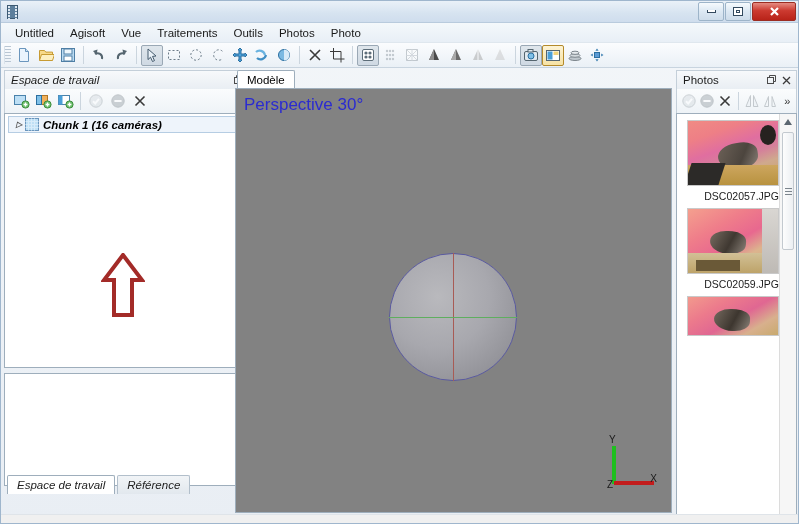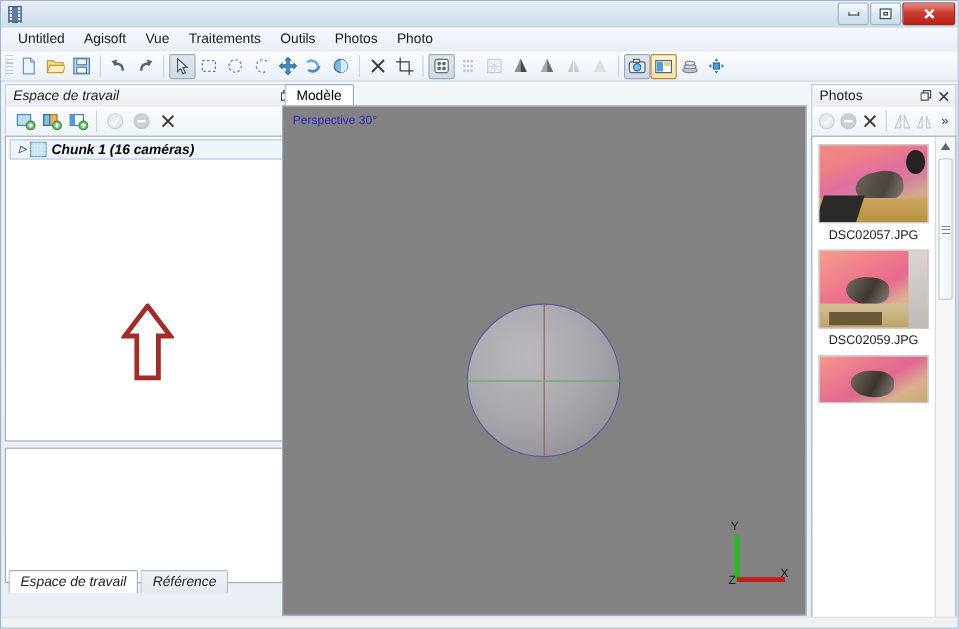--- a/index.html
+++ b/index.html
@@ -145,21 +145,21 @@
   #center-pane { position: absolute; left: 234px; top: 69px; width: 437px; height: 444px; }
   #model-tabs { display: flex; align-items: flex-start; height: 18px; padding-left: 2px; }
   .mtab {
     height: 18px; padding: 0 9px; display: flex; align-items: center; font-size: 11.5px;
     background: #fff; border: 1px solid #9eaebc; border-bottom: none; border-radius: 2px 2px 0 0;
   }
   #model-view {
     position: relative; height: 425px; background: #828282;
     border: 1px solid #9eaebc; overflow: hidden;
   }
-  #persp-label { position: absolute; left: 8px; top: 6px; color: #2b2bd0; font-size: 10px; text-align: right; }
+  #persp-label { position: absolute; left: 8px; top: 6px; color: #2b2bd0; font-size: 17px; text-align: right; }
   #sphere {
     position: absolute; left: 153px; top: 164px; width: 128px; height: 128px;
     border-radius: 50%;
     background: radial-gradient(circle at 38% 34%, #b9b9bd 0%, #a8a8ae 45%, #939399 78%, #8d8d93 100%);
     border: 1px solid #5a5aa0;
   }
   #sphere .vline { position: absolute; left: 50%; top: -1px; bottom: -1px; width: 1px; background: #a85b55; }
   #sphere .hline { position: absolute; top: 50%; left: -1px; right: -1px; height: 1px; background: #5fae5f; }
   #axis-gizmo { position: absolute; right: 14px; bottom: 16px; width: 56px; height: 62px; }
   #axis-gizmo .ax-y { position: absolute; left: 11px; bottom: 12px; width: 4px; height: 38px; background: #1ec01e; }
@@ -174,21 +174,21 @@
   #ph-toolbar {
     height: 24px; background: linear-gradient(#fafcfd, #eef3f7);
     border-left: 1px solid #c4cfd9; border-right: 1px solid #c4cfd9;
     display: flex; align-items: center; padding-left: 3px;
   }
   #ph-body {
     height: 405px; background: #fff; border: 1px solid #9eaebc;
     position: relative; overflow: hidden;
   }
   #ph-list { position: absolute; left: 0; top: 0; right: 17px; bottom: 0; padding-top: 6px; }
-  .photo-item { width: 100%; display: flex; flex-direction: column; align-items: center; margin-bottom: 6px; }
+  .photo-item { width: 100%; display: flex; flex-direction: column; align-items: flex-end; margin-bottom: 6px; }
   .thumb {
     width: 92px; height: 66px; border: 1px solid #c9c9c9; position: relative; overflow: hidden;
     background: #ddd;
   }
   .thumb .bg { position: absolute; inset: 0; }
   .thumb .cat { position: absolute; border-radius: 48% 40% 45% 52%; }
   .photo-name { font-size: 10.5px; color: #1c1c1c; margin-top: 4px; }
   #ph-scroll {
     position: absolute; right: 0; top: 0; width: 17px; bottom: 0;
     background: #f6f6f6; border-left: 1px solid #dcdcdc;

